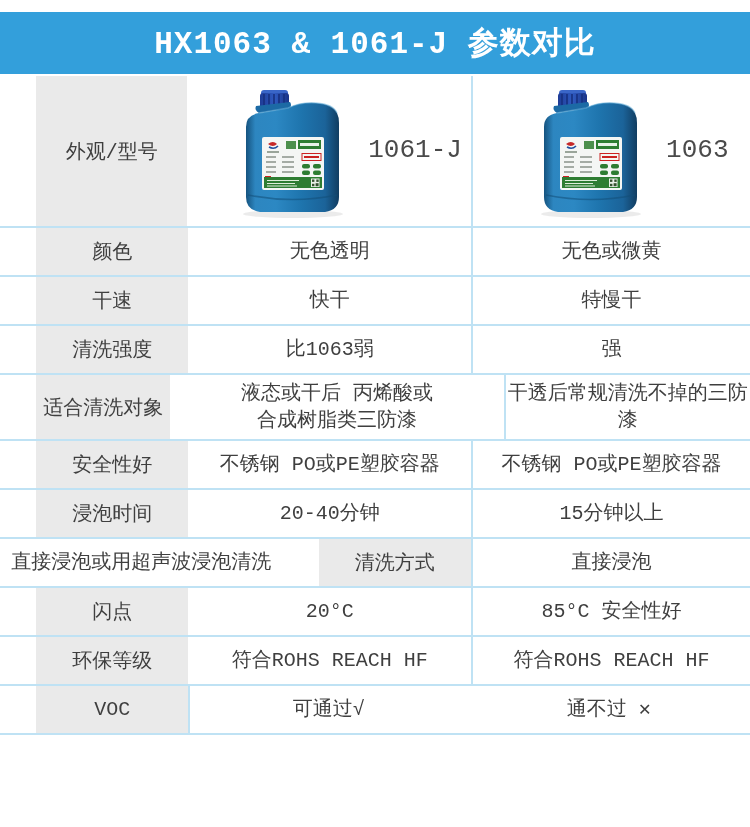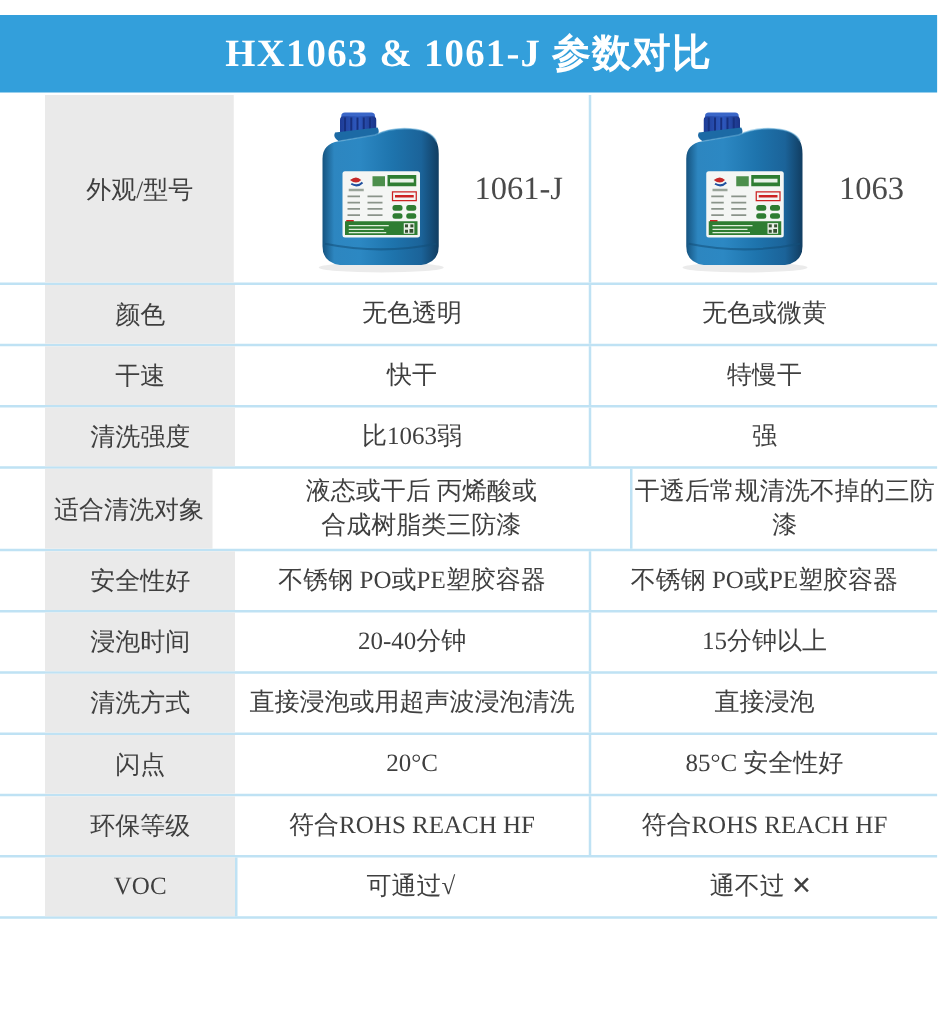--- a/index.html
+++ b/index.html
@@ -1,18 +1,18 @@
 <!DOCTYPE html>
 <html><head>
 <meta charset="utf-8">
 <style>
   html,body{margin:0;padding:0;background:#ffffff;}
   .page{
     position:relative;width:750px;height:827px;background:#ffffff;overflow:hidden;
-    font-family:Liberation Serif, serif;color:#3f3f3f;
+    font-family:Liberation Mono, monospace;color:#3f3f3f;
   }
   .top-strip{position:absolute;top:0;left:0;width:750px;height:12px;background:#ffffff;}
   .header{
     position:absolute;top:12px;left:0;width:750px;height:62px;background:#339fdb;
     display:flex;align-items:center;justify-content:center;
   }
   .header .title{
     color:#ffffff;font-size:31px;font-weight:bold;letter-spacing:1px;
   }
   .table{
@@ -163,22 +163,22 @@
       <div class="cell value right">不锈钢 PO或PE塑胶容器</div>
     </div>
 
     <div class="row">
       <div class="cell label">浸泡时间</div>
       <div class="cell value">20-40分钟</div>
       <div class="cell value right">15分钟以上</div>
     </div>
 
     <div class="row">
+      <div class="cell value">直接浸泡或用超声波浸泡清洗</div>
       <div class="cell label">清洗方式</div>
-      <div class="cell value">直接浸泡或用超声波浸泡清洗</div>
       <div class="cell value right">直接浸泡</div>
     </div>
 
 
     <div class="row">
       <div class="cell label">闪点</div>
       <div class="cell value">20°C</div>
       <div class="cell value right">85°C 安全性好</div>
     </div>
 

